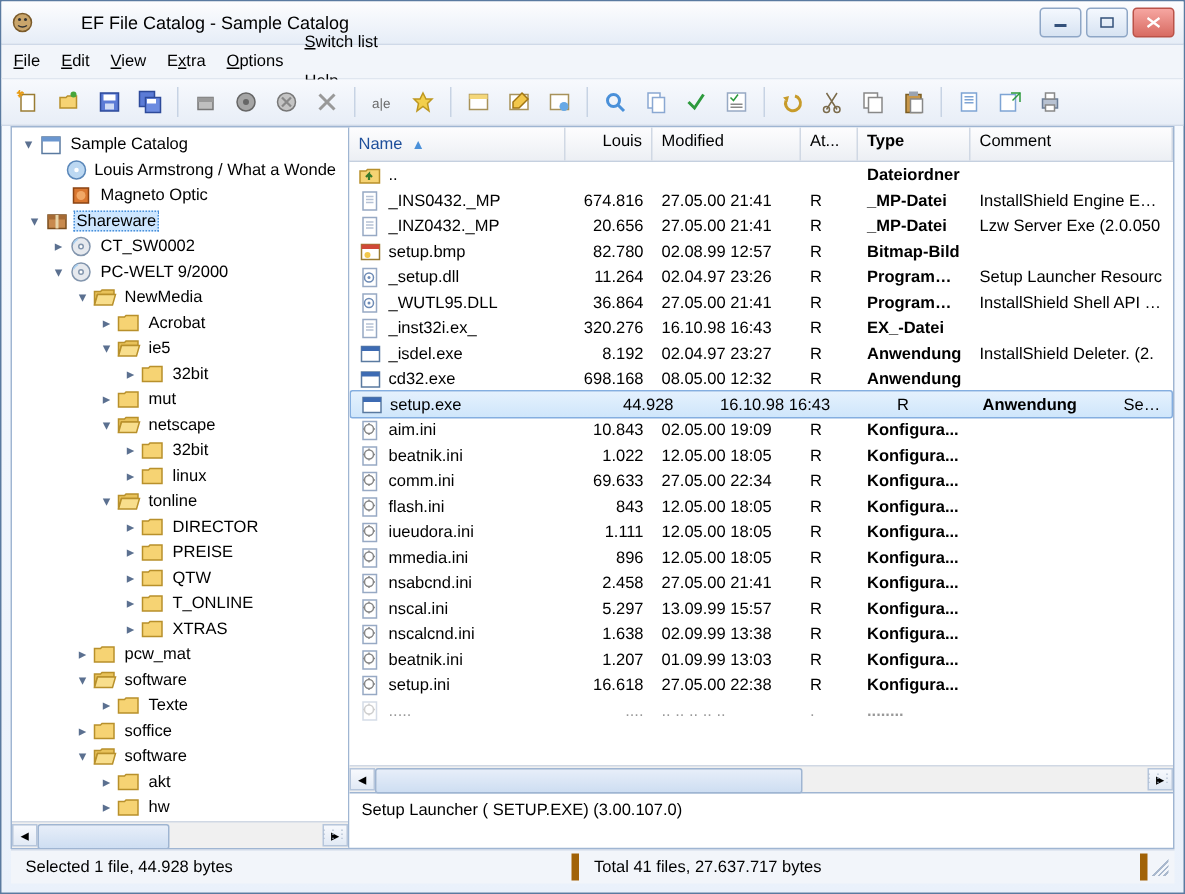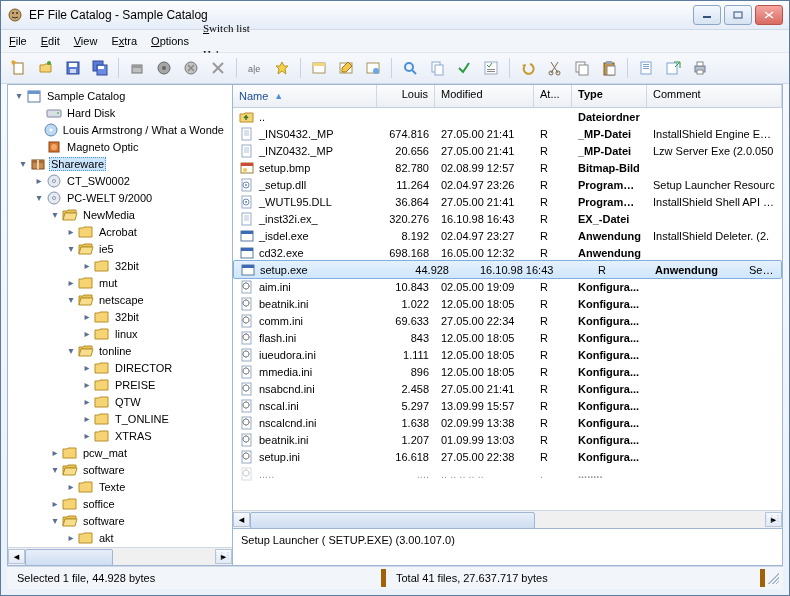--- a/index.html
+++ b/index.html
@@ -1,24 +1,24 @@
 <!DOCTYPE html>
 <html><head>
 <meta charset="utf-8">
 <style>
   html,body{margin:0;padding:0;height:100%;font:11px "Segoe UI",Tahoma,sans-serif;background:#fff;color:#000;}
   .window{width:790px;height:596px;box-sizing:border-box;border:1px solid #5a7aa0;display:flex;flex-direction:column;background:linear-gradient(#f8fbff,#eaf1fb);}
   .titlebar{height:28px;display:flex;align-items:center;background:linear-gradient(#fdfdfe,#e6edf7);border-bottom:1px solid #cfd9e8;padding:0 6px;}
   .titlebar .ico{width:16px;height:16px;margin-right:6px;display:inline-flex;justify-content:center;align-items:center;}
-  .titlebar .title{flex:1;font-size:12px;color:#000;}
+  .titlebar .title{flex:1;font-size:12px;color:#000;margin-left:25px;}
   .win-btns{display:flex;gap:3px;}
   .win-btn{width:26px;height:18px;border:1px solid #8ea6c6;border-radius:3px;background:linear-gradient(#f4f8fe,#d7e3f2);display:flex;align-items:center;justify-content:center;}
   .win-btn.close{background:linear-gradient(#f6a6a1,#d86b62);border-color:#ba5248;}
   .menubar{height:22px;display:flex;align-items:center;padding:0 8px;gap:14px;background:#f2f5fa;border-bottom:1px solid #e0e6ef;}
-  .menubar .right{margin-left:auto;display:flex;gap:14px;font-family:Liberation Serif, serif;}
+  .menubar .right{margin-left:auto;display:flex;gap:14px;}
   .underline{text-decoration:underline;text-decoration-skip-ink:none;}
   .toolbar{height:30px;display:flex;align-items:center;padding:0 6px;gap:3px;background:linear-gradient(#f7f9fd,#e8eef7);border-bottom:1px solid #cfd9e8;}
   .tbtn{width:22px;height:22px;display:flex;align-items:center;justify-content:center;border:1px solid transparent;border-radius:3px;}
   .tsep{width:1px;height:20px;background:#c7d3e4;margin:0 3px;}
   .content{flex:1;display:flex;min-height:0;background:#fff;margin:0 6px 0 6px;border:1px solid #9fb5d2;}
   .tree{width:224px;overflow:auto;border-right:1px solid #9fb5d2;background:#fff;}
   .tree-inner{padding:2px 0;}
   .tree-row{display:flex;align-items:center;height:17px;white-space:nowrap;padding-right:6px;}
   .tree-row .tw{width:14px;height:14px;display:inline-flex;align-items:center;justify-content:center;color:#5b7090;font-size:10px;}
   .tree-row .fico{width:16px;height:14px;display:inline-flex;align-items:center;justify-content:center;margin-right:3px;}
@@ -271,31 +271,20 @@
                 <rect x="2" y="2" width="12" height="11" fill="#fff" stroke="#5a7aa0"></rect>
                 <rect x="2" y="2" width="12" height="3" fill="#6a96cf"></rect>
               </svg>
             </span>
             <span class="lbl">Sample Catalog</span>
           </div>
           <div class="tree-row">
             <span style="width:24px;flex-shrink:0"></span>
             <span class="tw"></span>
             <span class="fico">
-              <svg width="16" height="12">
-                <rect x="1" y="3" width="14" height="7" rx="1" fill="#d9dee7" stroke="#7b8aa1"></rect>
-                <circle cx="12" cy="6" r="1" fill="#60c060"></circle>
-              </svg>
-            </span>
-            <span class="lbl">Hard Disk</span>
-          </div>
-          <div class="tree-row">
-            <span style="width:24px;flex-shrink:0"></span>
-            <span class="tw"></span>
-            <span class="fico">
               <svg width="14" height="14">
                 <circle cx="7" cy="7" r="6" fill="#bcd8f2" stroke="#5a87b9"></circle>
                 <circle cx="7" cy="7" r="1.5" fill="#fff"></circle>
               </svg>
             </span>
             <span class="lbl">Louis Armstrong / What a Wonde</span>
           </div>
           <div class="tree-row">
             <span style="width:24px;flex-shrink:0"></span>
             <span class="tw"></span>
@@ -718,21 +707,21 @@
             <div class="lcell col-name">
               <span class="fico16">
                 <svg width="14" height="14">
                   <rect x="1" y="2" width="12" height="10" fill="#fff" stroke="#5a7aa0"></rect>
                   <rect x="1" y="2" width="12" height="3" fill="#3d6bb3"></rect>
                 </svg>
               </span>
               <span>cd32.exe</span>
             </div>
             <div class="lcell col-size">698.168</div>
-            <div class="lcell col-mod">16.05.00 12:32</div>
+            <div class="lcell col-mod">08.05.00 12:32</div>
             <div class="lcell col-at">R</div>
             <div class="lcell col-type">Anwendung</div>
             <div class="lcell col-comment"></div>
           </div>
           <div class="lrow sel">
             <div class="lcell col-name">
               <span class="fico16">
                 <svg width="14" height="14">
                   <rect x="1" y="2" width="12" height="10" fill="#fff" stroke="#5a7aa0"></rect>
                   <rect x="1" y="2" width="12" height="3" fill="#3d6bb3"></rect>

